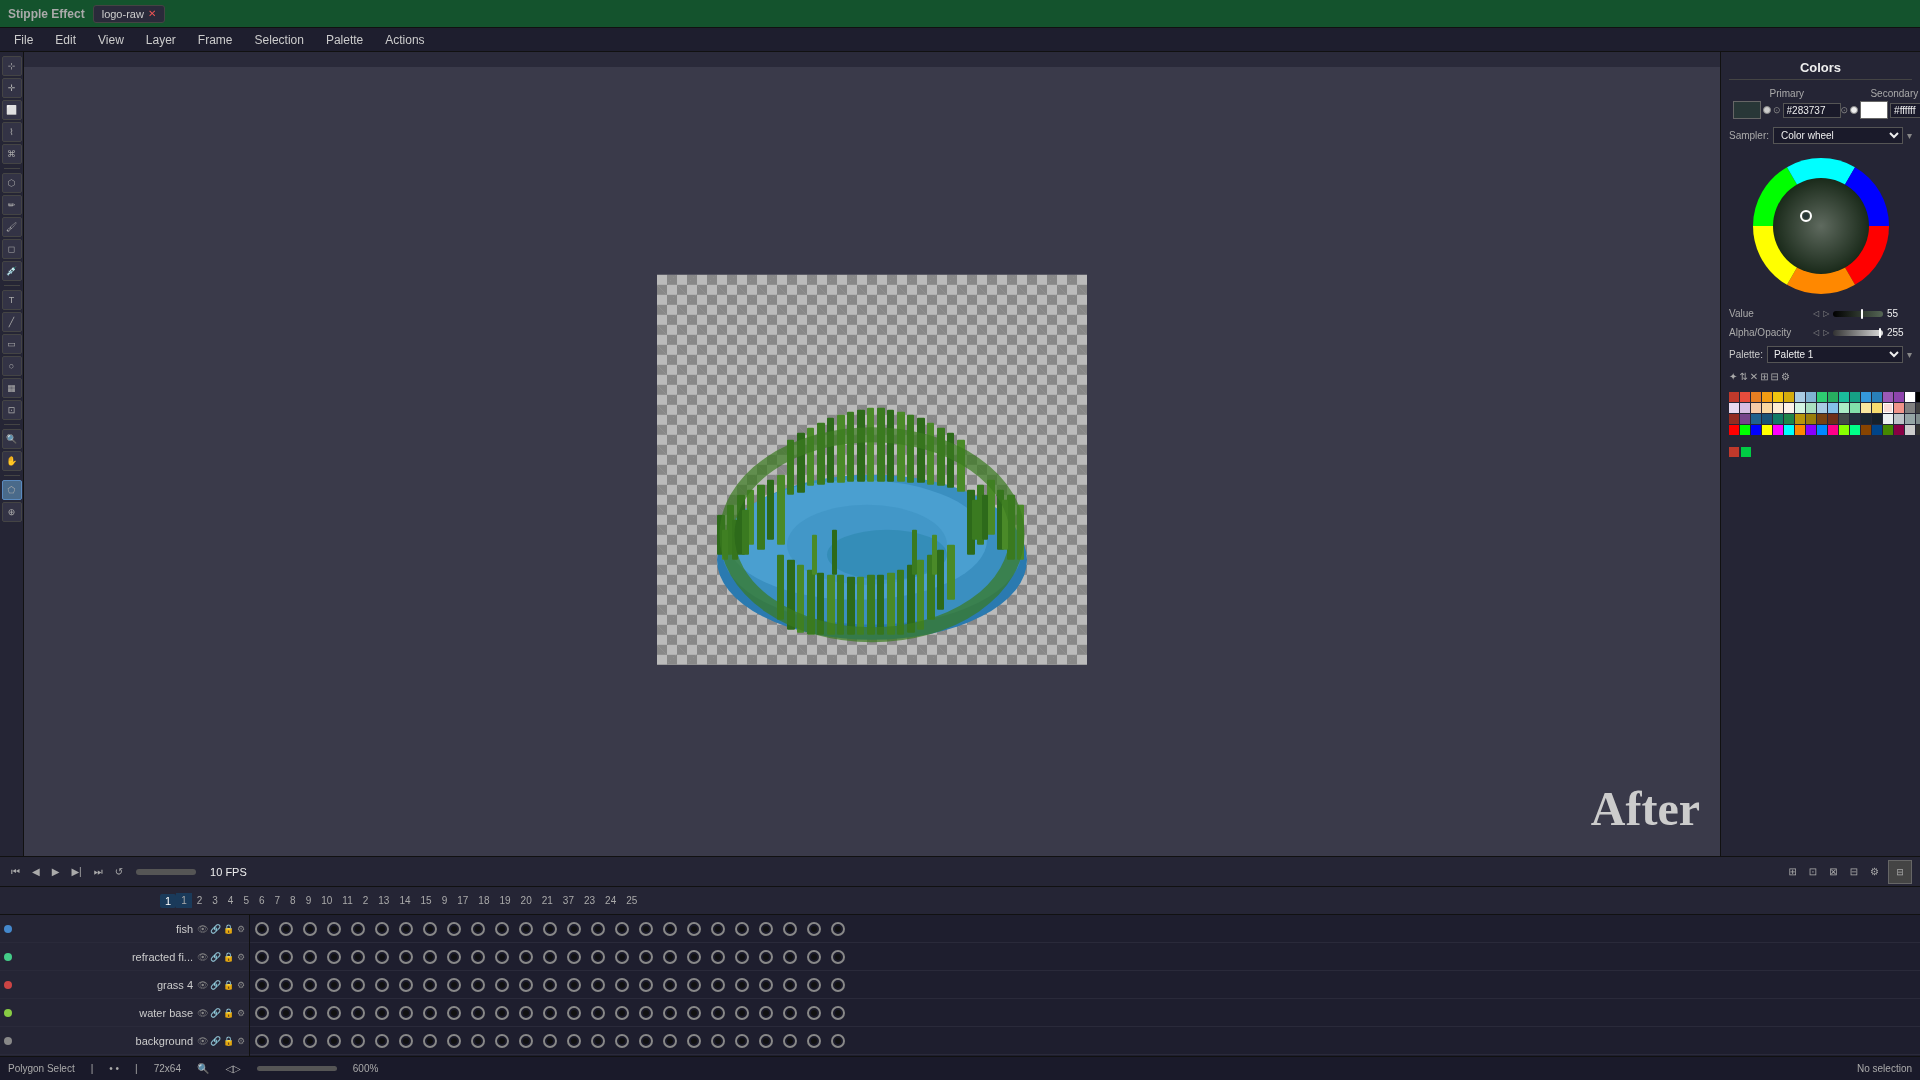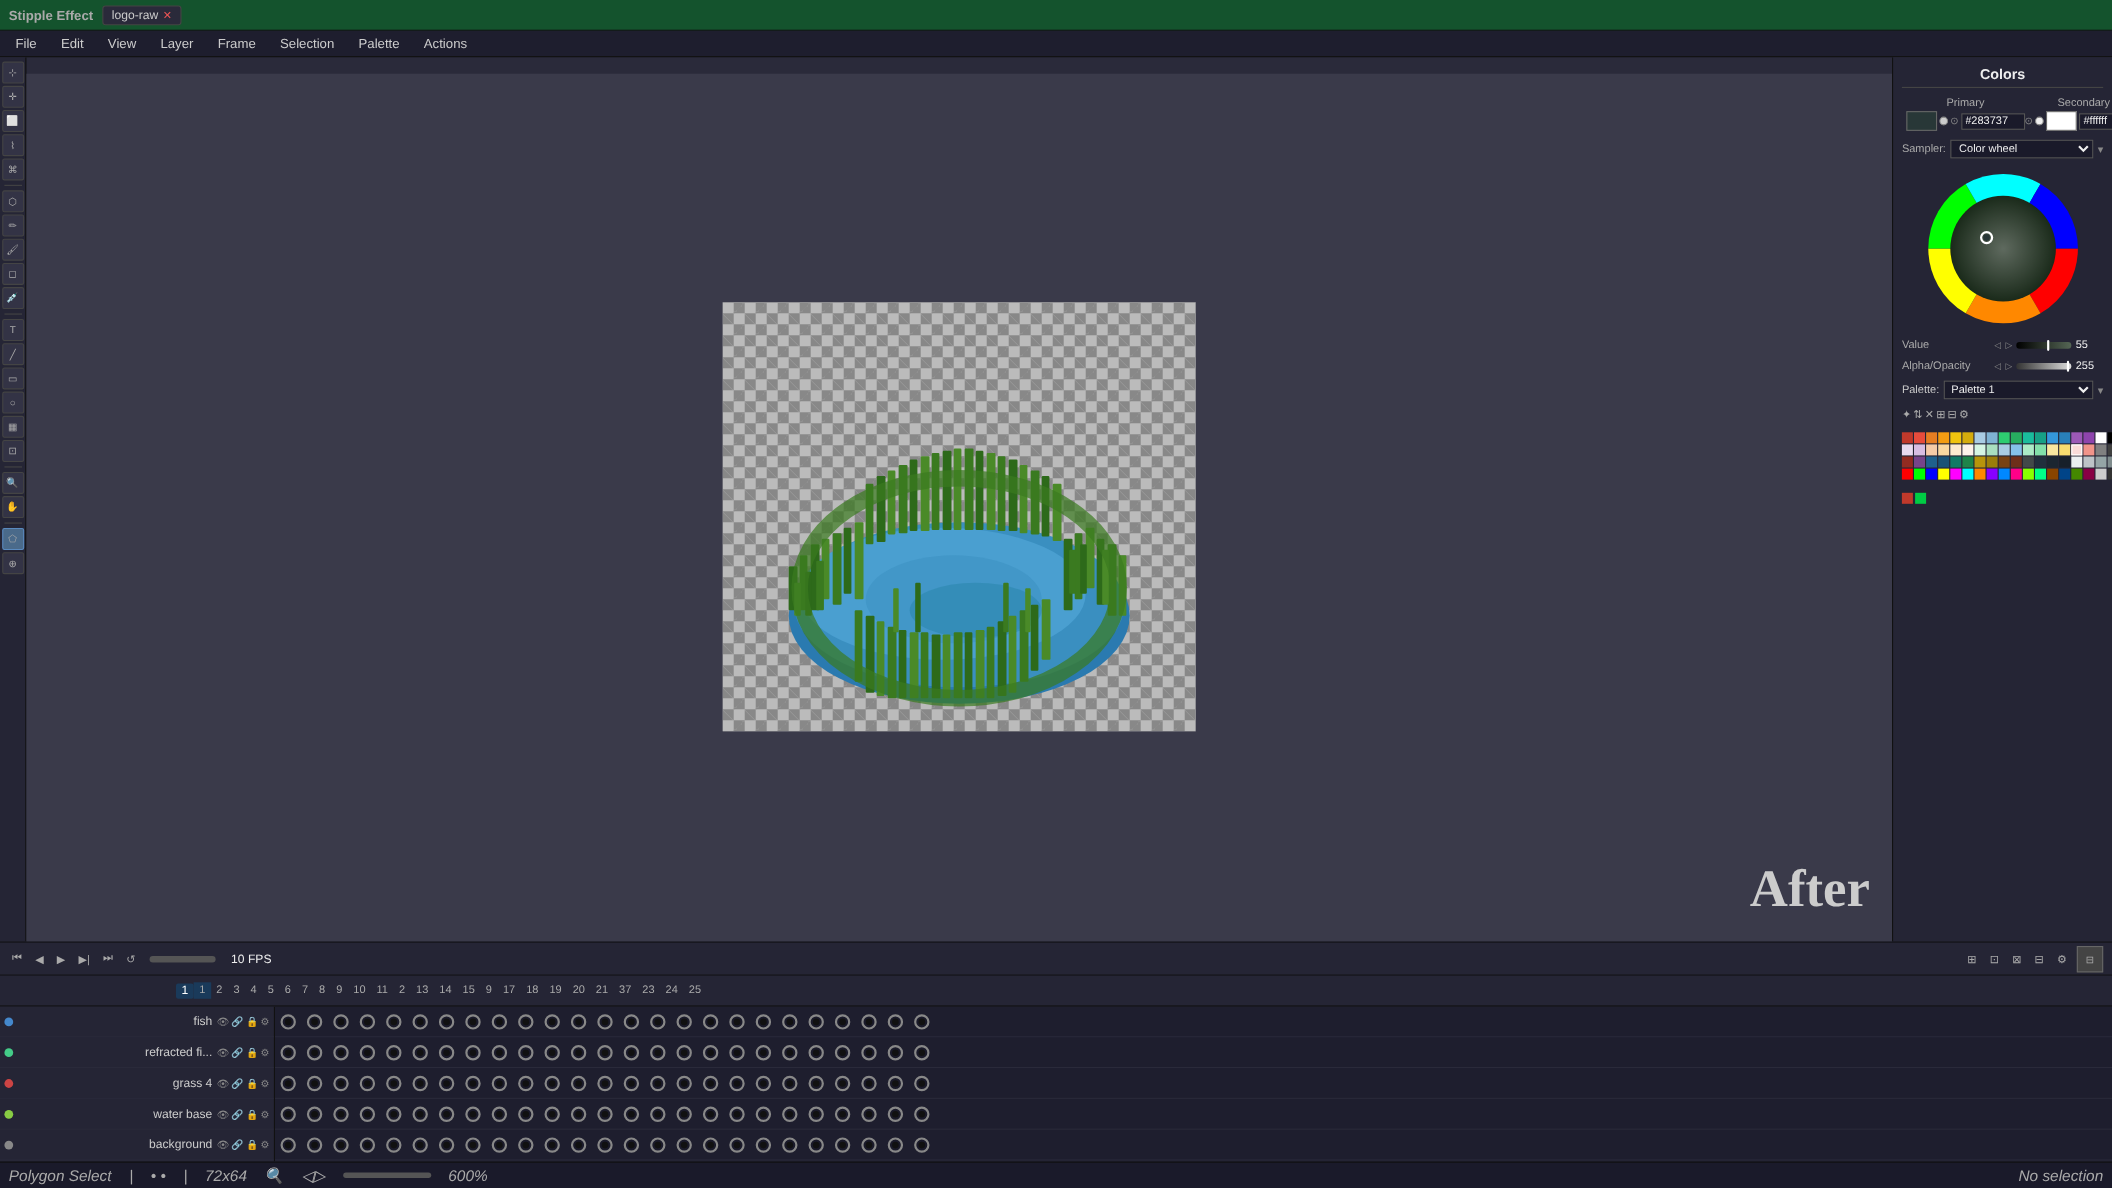--- a/index.html
+++ b/index.html
@@ -451,23 +451,22 @@
       height: 24px;
       background: #1a1a2a;
       border-top: 1px solid #111;
       display: flex;
       align-items: center;
       padding: 0 8px;
       gap: 16px;
       flex-shrink: 0;
     }
     .status-item {
-      font-size: 14px;
+      font-size: 10px;
       color: #aaa;
-      font-style: italic;
     }
   </style>
 </head>
 <body>
 
 <div id="title-bar">
   <span style="font-size:12px;color:#aaa;font-weight:bold;">Stipple Effect</span>
   <div class="tab-item">
     <span>logo-raw</span>
     <span class="tab-close">✕</span>

